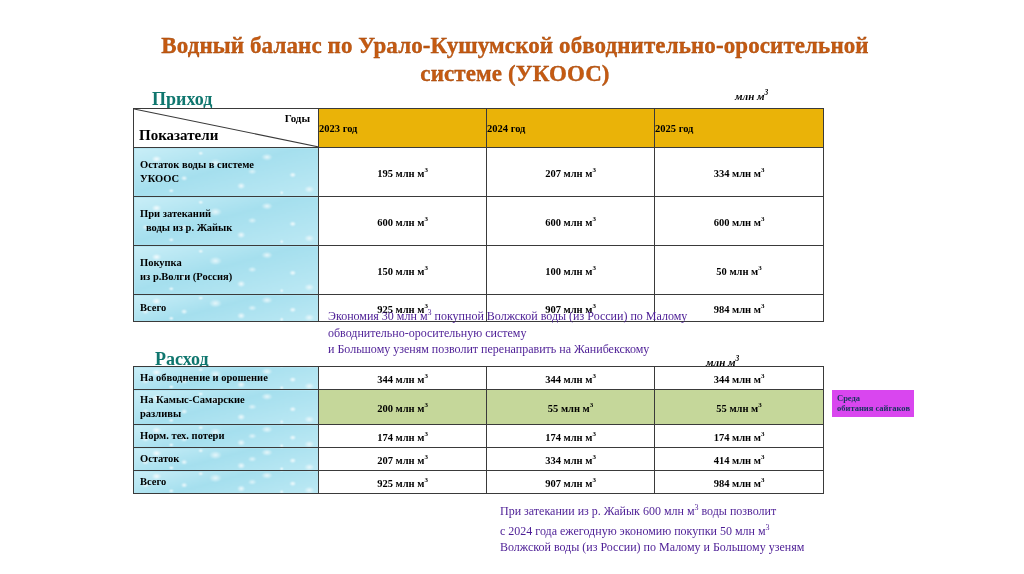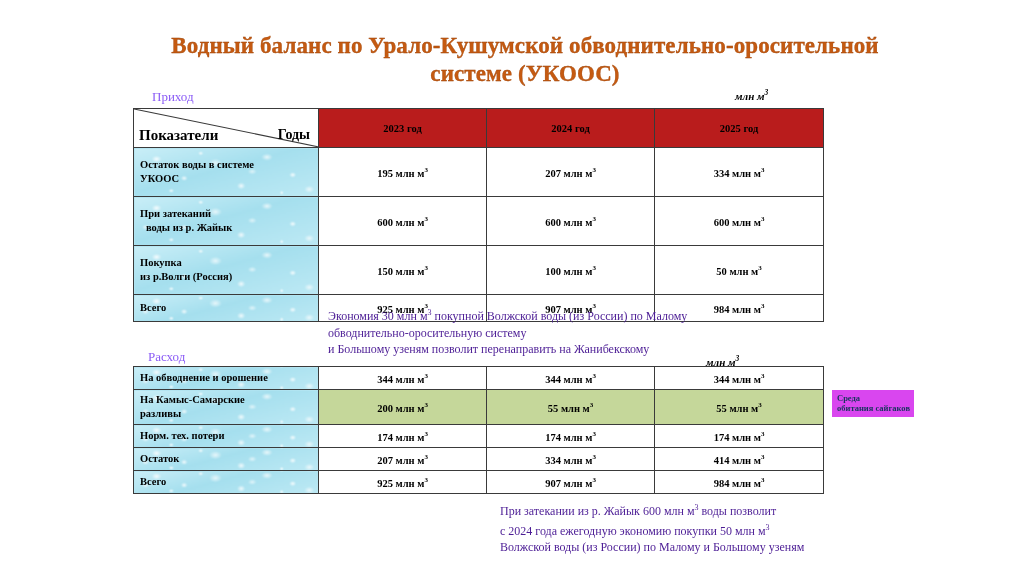--- a/index.html
+++ b/index.html
@@ -12,40 +12,40 @@
     height: 574px;
     position: relative;
     font-family: "Liberation Serif", serif;
     color: #000000;
     overflow: hidden;
   }
 
   
   #slide-title {
     position: absolute;
-    left: 160px;
+    left: 150px;
     top: 32px;
     width: 730px;
     text-align: center;
     font-family: "Liberation Serif", serif;
     font-weight: bold;
     font-size: 23px;
     line-height: 28px;
     color: #c55a11;
     letter-spacing: 0.1px;
     -webkit-text-stroke: 0.3px #9a4309;
   }
 
   
   .section-caption {
     position: absolute;
     font-family: "Liberation Serif", serif;
-    font-weight: normal;
-    font-size: 13px;
-    color: #8b5cf6;
+    font-weight: bold;
+    font-size: 18px;
+    color: #0f766e;
   }
   .units-label {
     position: absolute;
     font-family: "Liberation Serif", serif;
     font-style: italic;
     font-weight: bold;
     font-size: 11px;
     color: #000;
   }
   .units-label sup { font-size: 7.5px; }
@@ -69,41 +69,40 @@
   }
   .wb-table td.val {
     text-align: center;
     background: #ffffff;
     white-space: nowrap;
   }
   .wb-table td.val sup { font-size: 7px; }
 
   
   .yr-head {
-    background: #b91c1c;
-    text-align: center;
+    background: #eab308;
     font-size: 10.5px;
     font-weight: bold;
   }
 
   
   .corner {
     position: relative;
     background: #ffffff;
     overflow: hidden;
   }
   .corner .diag {
     position: absolute;
     left: 0; top: 0; right: 0; bottom: 0;
   }
   .corner .lbl-years {
     position: absolute;
     right: 8px;
-    top: 18px;
-    font-size: 14px;
+    top: 3px;
+    font-size: 11px;
     font-weight: bold;
   }
   .corner .lbl-ind {
     position: absolute;
     left: 5px;
     bottom: 3px;
     font-size: 15px;
     font-weight: bold;
   }
 
@@ -240,21 +239,21 @@
     </tr>
   </tbody>
 </table>
 
 <div class="note" style="left:328px; top:305px; width:540px;">
   <div><span>Экономия 30 млн м</span><sup>3</sup><span> покупной Волжской воды (из России) по Малому</span></div>
   <div>обводнительно-оросительную систему</div>
   <div>и Большому узеням  позволит перенаправить на Жанибекскому</div>
 </div>
 
-<div class="section-caption" style="left:148px; top:349px;">Расход</div>
+<div class="section-caption" style="left:155px; top:349px;">Расход</div>
 
 <div class="units-label" style="left:706px; top:354px;">
   <span>млн м</span><sup>3</sup>
 </div>
 
 <table class="wb-table" id="expense-table" style="left:133px; top:366px; width:690px;">
   <colgroup>
     <col style="width:185px">
     <col style="width:168px">
     <col style="width:168px">

